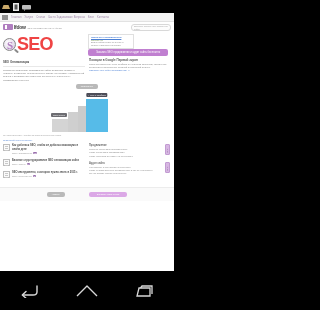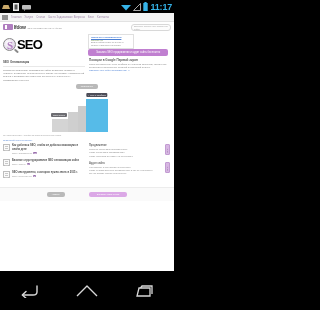--- a/index.html
+++ b/index.html
@@ -65,21 +65,21 @@
 
   .seo-hero { display:flex; align-items:center; gap:1px; height:20px; }
   .mag { width:13px; height:13px; border:1.6px solid #8a8a8a; border-radius:50%;
     position:relative; background:
       radial-gradient(circle at 38% 34%, #ffffff 0%, #e8e0ee 55%, #cbb7d6 100%); }
   .mag:after{ content:""; position:absolute; right:-4px; bottom:-2px;
     width:5px; height:1.8px; background:#8a8a8a; transform:rotate(40deg);
     border-radius:1px; }
   .mag-s { position:absolute; left:3px; top:0px; font-size:11px; color:#b07ec0;
     font-weight:bold; font-family:"Liberation Serif", serif; line-height:13px;}
-  .seo-word { font-size:13px; font-weight:bold; color:#000000; letter-spacing:-0.8px;
+  .seo-word { font-size:18px; font-weight:bold; color:#ef4444; letter-spacing:-0.8px;
     line-height:15px; font-family:"Liberation Sans", sans-serif;}
 
   .adbox {
     border:1px solid #e0e0e0; padding:1px 2px; width:46px; background:#fff;
   }
   .ad-t { font-size:2.5px; color:#4a7fd4; font-weight:bold; text-decoration:underline; }
   .ad-l { font-size:2.2px; color:#7c9c52; }
   .ad-b { font-size:2.2px; color:#8b8b8b; line-height:2.8px; }
 
   .cta {
@@ -178,33 +178,20 @@
       </svg>
       <svg class="sb-ico" width="6" height="8" viewBox="0 0 6 8">
         <rect x="0" y="0" width="6" height="8" fill="#e8e8e8"></rect>
         <rect x="1.5" y="1.5" width="3" height="5" fill="#555"></rect>
       </svg>
       <svg class="sb-ico" width="9" height="8" viewBox="0 0 9 8">
         <rect x="0" y="2" width="9" height="4.5" rx="1" fill="#bdbdbd"></rect>
         <path d="M2 6.5 L2 8 L3.6 6.5 Z" fill="#bdbdbd"></path>
       </svg>
     </div>
-    <div class="sb-right">
-      <svg width="10" height="8" viewBox="0 0 10 8">
-        <path d="M0 2 L10 2 L5 7.5 Z" fill="#35b3e8"></path>
-      </svg>
-      <svg width="8" height="8" viewBox="0 0 8 8">
-        <path d="M7.5 0.5 L7.5 7.5 L0.5 7.5 Z" fill="none" stroke="#cfcfcf" stroke-width="0.8"></path>
-      </svg>
-      <svg width="5" height="9" viewBox="0 0 5 9">
-        <rect x="1.4" y="0" width="2.2" height="1" fill="#35b3e8"></rect>
-        <rect x="0.3" y="1" width="4.4" height="8" fill="#35b3e8"></rect>
-      </svg>
-      <div class="sb-clock">11:17</div>
-    </div>
   </div>
 
   <div class="viewport">
 
     <div class="sitenav">
       <div class="navburger">
         <div style="height:1px;background:#8f8f8f"></div>
         <div style="height:1px;background:#8f8f8f"></div>
         <div style="height:1px;background:#8f8f8f"></div>
       </div>

